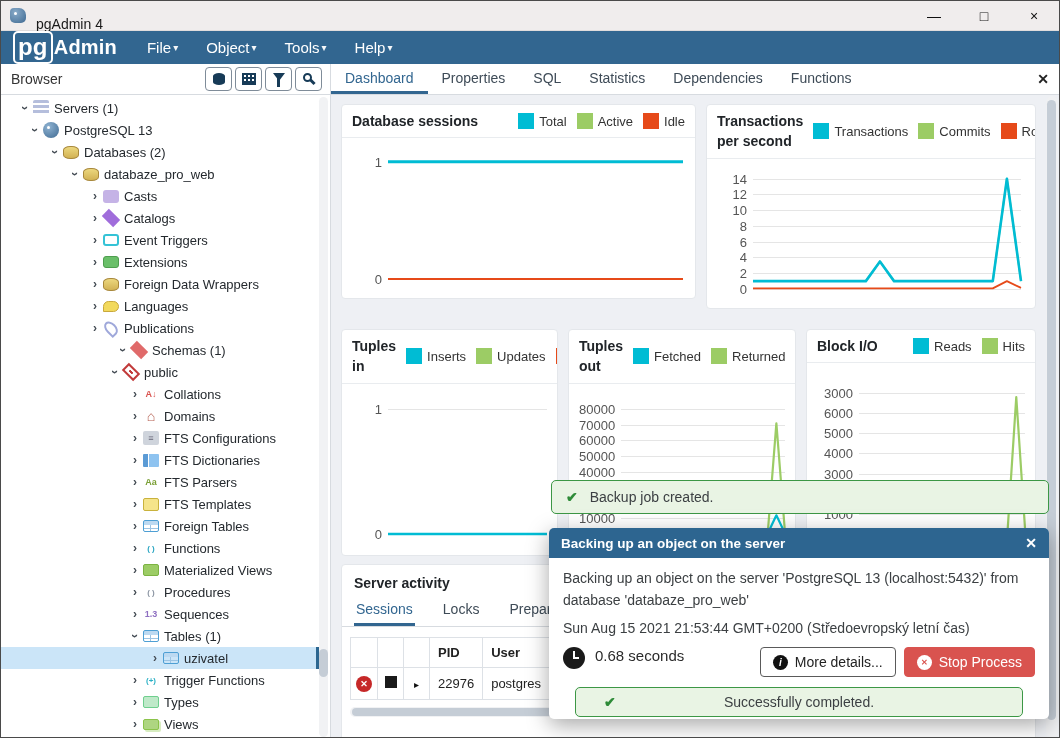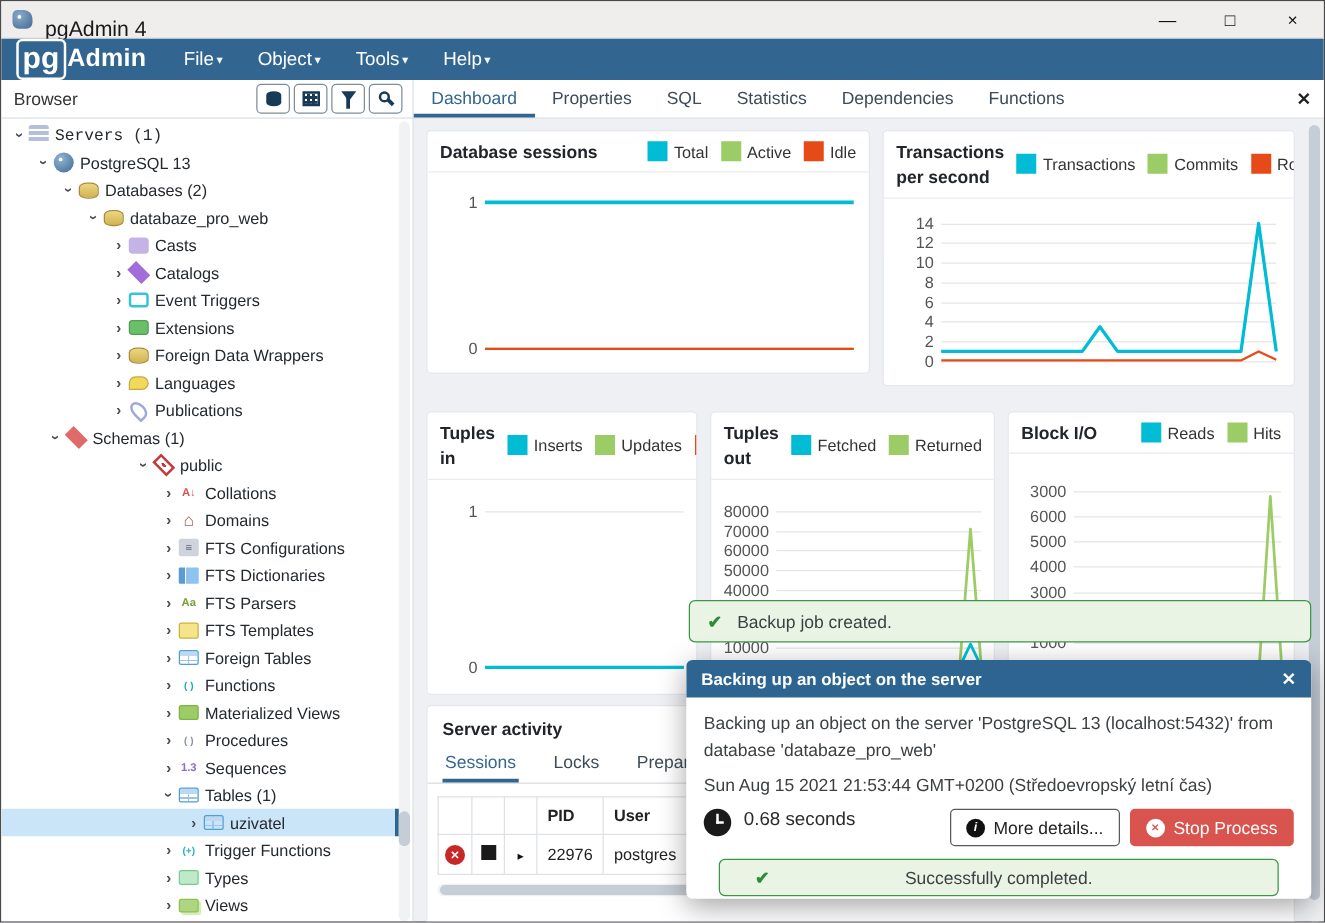--- a/index.html
+++ b/index.html
@@ -6,21 +6,21 @@
   html,body { background:#888; }
   #app{
     position:relative; width:1060px; height:738px; overflow:hidden;
     font-family:"Liberation Sans", sans-serif; background:#eef0f4;
     border:1px solid #4a4a4a;
   }
   
   #titlebar{position:absolute;left:0;top:0;width:100%;height:30px;background:#f0eded;display:flex;align-items:center;border-bottom:1px solid #e0dcdc;}
   .app-icon{width:16px;height:15px;margin:0 10px 0 9px;border-radius:4px 7px 5px 5px;background:radial-gradient(circle at 35% 30%, #89abc9, #3f6a92);position:relative;}
   .app-icon::after{content:"";position:absolute;left:4px;top:4px;width:3px;height:3px;border-radius:50%;background:#fff;}
-  #titlebar .title{font-size:17px;color:#1a1a1a;margin-top:16px;}
+  #titlebar .title{font-size:14px;color:#1a1a1a;margin-top:16px;}
   .win-controls{margin-left:auto;display:flex;align-items:center;height:100%;}
   .win-btn{width:50px;height:100%;display:flex;align-items:center;justify-content:center;font-size:14px;color:#111;cursor:pointer;}
   
   #menubar{position:absolute;left:0;top:30px;width:100%;height:33px;background:#326690;display:flex;align-items:center;}
   #logo{display:flex;align-items:center;margin:0 30px 0 12px;color:#fff;font-weight:bold;font-size:20px;letter-spacing:.2px;}
   #logo .pgbox{border:2px solid #fff;border-radius:5px;padding:0 3px 1px 3px;margin-right:1px;font-size:24px;}
   .menu-item{color:#fff;font-size:15px;margin-right:28px;display:flex;align-items:center;gap:2px;cursor:pointer;}
   .menu-item .caret{font-size:10px;opacity:.95;}
   
   #browser-header{position:absolute;left:0;top:63px;width:330px;height:31px;background:#fff;border-bottom:1px solid #d7dbe0;border-right:1px solid #d7dbe0;display:flex;align-items:center;}
@@ -186,21 +186,21 @@
   <span class="tab active">Dashboard</span>
       <span class="tab">Properties</span>
       <span class="tab">SQL</span>
       <span class="tab">Statistics</span>
       <span class="tab">Dependencies</span>
       <span class="tab">Functions</span>
     </div>
 
   <div id="sidebar">
     <div id="tree" style="padding-top:2px;">
-        <div class="tree-row" style="padding-left: 6px; font-family: Liberation Mono, monospace;">
+        <div class="tree-row" style="padding-left: 16px;">
           <span class="tw exp">›</span>
           <span class="ti i-server"></span>
           <span>Servers (1)</span>
         </div>
         <div class="tree-row" style="padding-left: 26px;">
           <span class="tw exp">›</span>
           <span class="ti i-postgres"></span>
           <span>PostgreSQL 13</span>
         </div>
         <div class="tree-row" style="padding-left: 46px;">
@@ -241,21 +241,21 @@
         <div class="tree-row" style="padding-left: 86px;">
           <span class="tw">›</span>
           <span class="ti i-languages"></span>
           <span>Languages</span>
         </div>
         <div class="tree-row" style="padding-left: 86px;">
           <span class="tw">›</span>
           <span class="ti i-publications"></span>
           <span>Publications</span>
         </div>
-        <div class="tree-row" style="padding-left: 36px;">
+        <div class="tree-row" style="padding-left: 114px;">
           <span class="tw exp">›</span>
           <span class="ti i-schemas"></span>
           <span>Schemas (1)</span>
         </div>
         <div class="tree-row" style="padding-left: 106px;">
           <span class="tw exp">›</span>
           <span class="ti i-schema"></span>
           <span>public</span>
         </div>
         <div class="tree-row" style="padding-left: 126px;">

